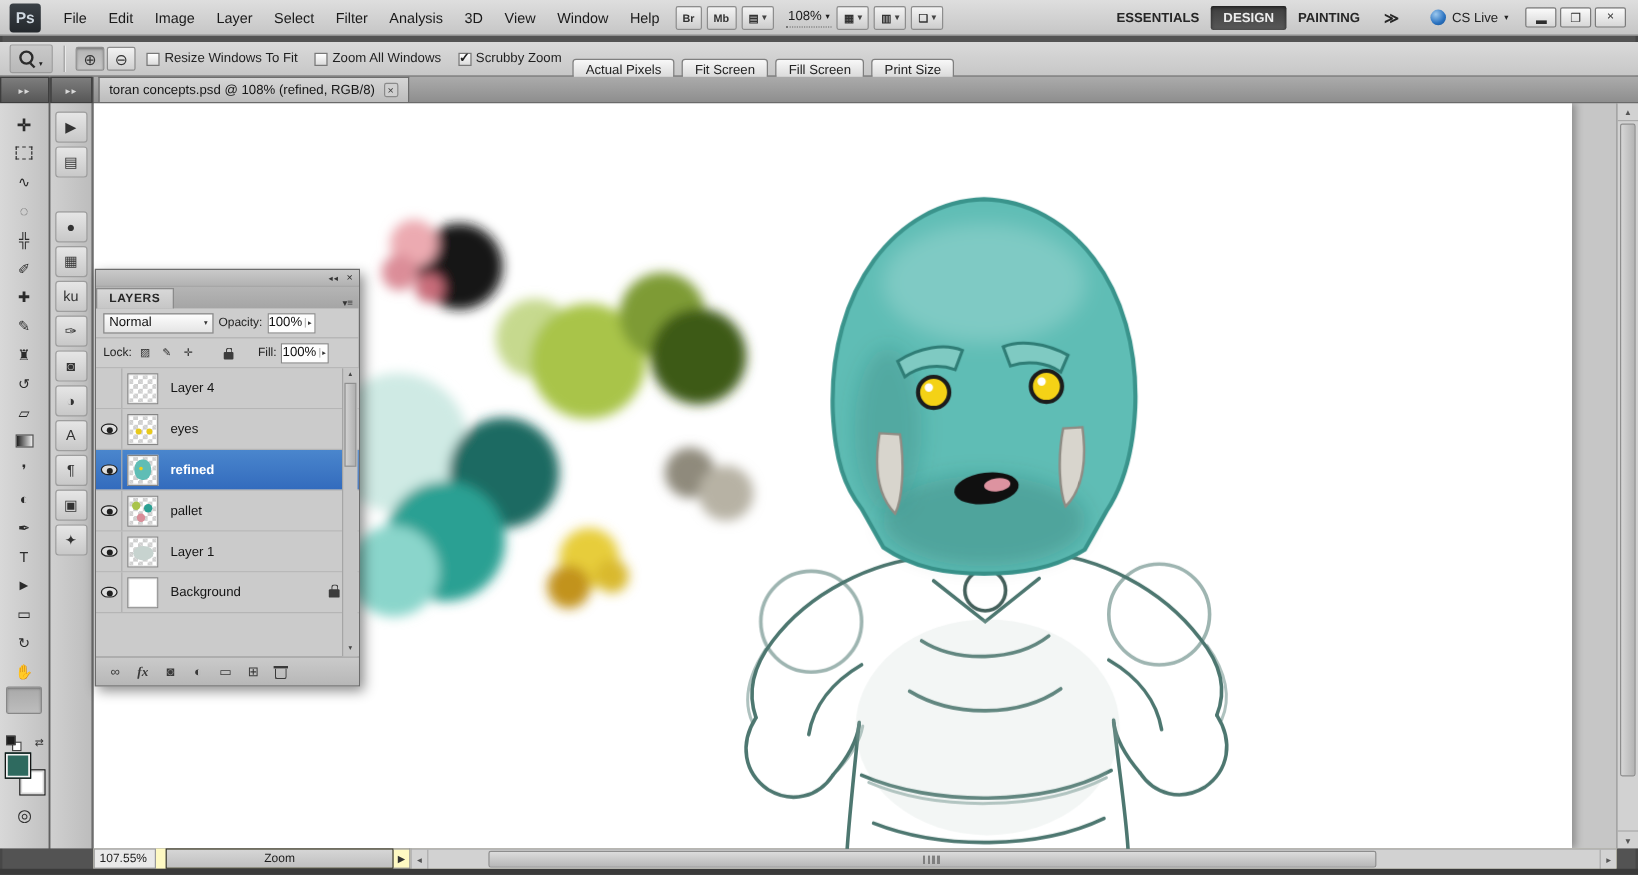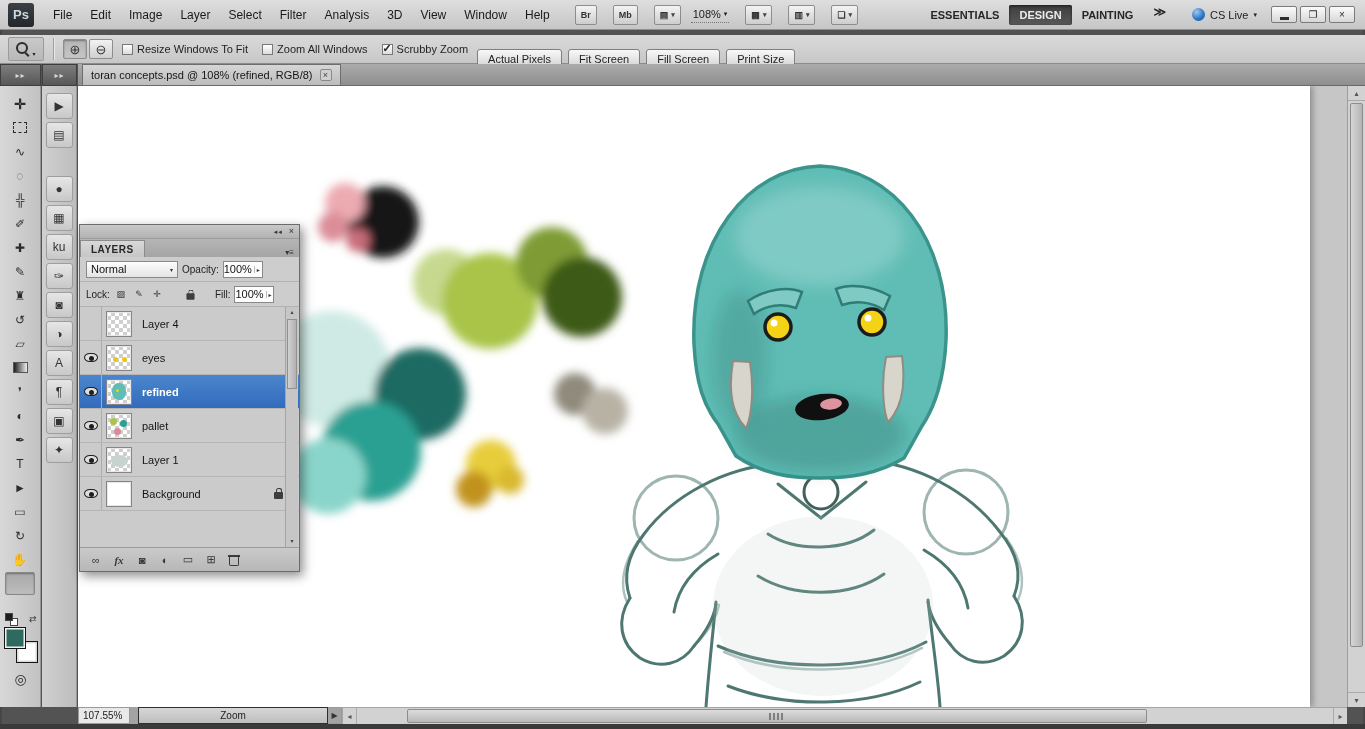--- a/index.html
+++ b/index.html
@@ -7,26 +7,26 @@
   .app{position:relative;width:1365px;height:729px;background:#535353;overflow:hidden;
        font-family:"Liberation Sans",sans-serif;color:#1c1c1c;box-shadow:inset 0 0 0 2px #474747;}
 
   
   .menubar{position:absolute;left:0;top:0;right:0;height:30px;background:linear-gradient(#dedede,#c6c6c6);
            border-bottom:1px solid #8f8f8f;display:flex;align-items:center;padding:0 8px;}
   .pslogo{width:26px;height:24px;border-radius:3px;background:linear-gradient(#3a4046,#24282c);color:#cfd8e0;
           font-size:13px;font-weight:bold;display:flex;align-items:center;justify-content:center;margin-right:10px;}
   .menus{display:flex;}
   .menu-item{padding:0 9px;font-size:12px;line-height:32px;color:#1a1a1a;cursor:default;}
-  .abtn{height:20px;margin-left:16px;border:1px solid #8d8d8d;border-radius:2px;background:linear-gradient(#f4f4f4,#cdcdcd);
+  .abtn{height:20px;margin-left:4px;border:1px solid #8d8d8d;border-radius:2px;background:linear-gradient(#f4f4f4,#cdcdcd);
         font-size:9px;font-weight:bold;color:#333;display:flex;align-items:center;padding:0 5px;gap:3px;}
   .abtn .dd{font-size:7px;color:#444;}
   .zoomlvl{margin-left:10px;font-size:11px;display:flex;align-items:center;gap:3px;border-bottom:1px dotted #777;padding:2px 2px;}
   .zoomlvl .dd{font-size:7px;}
-  .ws-group{margin-left:auto;display:flex;gap:2px;}
+  .ws-group{margin-left:auto;display:flex;align-items:center;gap:2px;}
   .ws{font-size:11px;font-weight:bold;color:#262626;padding:4px 10px;border-radius:2px;}
   .ws.active{background:linear-gradient(#3e3e3e,#585858);color:#ececec;box-shadow:inset 0 1px 3px rgba(0,0,0,.6);}
   .ws-more{font-size:12px;font-weight:bold;padding:0 8px;color:#262626;}
   .cslive{display:flex;align-items:center;gap:5px;margin:0 14px 0 18px;font-size:11px;color:#222;}
   .cslive-ball{width:13px;height:13px;border-radius:50%;background:radial-gradient(circle at 35% 30%,#9cc8ee,#2a72c0 60%,#174f8e);}
   .cslive .dd{font-size:7px;}
   .winbtns{display:flex;gap:3px;margin-right:2px;}
   .winbtn{width:26px;height:17px;border:1px solid #7b7b7b;border-radius:2px;background:linear-gradient(#fbfbfb,#d7d7d7);
           display:flex;align-items:center;justify-content:center;font-size:10px;color:#2e2e2e;}
   .win-minbar{width:9px;height:3px;background:#2e2e2e;margin-top:7px;}
@@ -99,21 +99,21 @@
   .canvas svg{display:block;width:100%;height:100%;}
 
   
   .vscroll{position:absolute;right:0;top:86px;width:18px;bottom:22px;background:#d2d2d2;border-left:1px solid #9e9e9e;}
   .vscroll .sarrow{position:absolute;left:0;right:0;height:15px;text-align:center;font-size:8px;color:#555;line-height:15px;}
   .vscroll .up{top:0;border-bottom:1px solid #aaa;}
   .vscroll .down{bottom:0;border-top:1px solid #aaa;}
   .vthumb{position:absolute;left:2px;right:2px;top:17px;bottom:60px;border:1px solid #8d8d8d;border-radius:2px;
           background:linear-gradient(90deg,#d6d6d6,#b4b4b4);}
 
-  .statusrow{position:absolute;left:78px;right:18px;bottom:5px;height:17px;background:#a3a3a3;display:flex;align-items:stretch;font-size:10px;}
+  .statusrow{position:absolute;left:78px;right:18px;bottom:5px;height:17px;background:#fef9c3;display:flex;align-items:stretch;font-size:10px;}
   .szoom{width:52px;background:#e9e9e9;border:1px solid #9a9a9a;display:flex;align-items:center;padding-left:4px;color:#222;}
   .stool{width:190px;margin-left:8px;border:1px solid #2f2f2f;background:linear-gradient(#d6d6d6,#bfbfbf);
          display:flex;align-items:center;justify-content:center;color:#1d1d1d;}
   .splay{width:14px;display:flex;align-items:center;justify-content:center;font-size:8px;color:#333;border:1px solid #9a9a9a;border-left:none;}
   .hscroll{flex:1;position:relative;background:#d2d2d2;border-left:1px solid #a5a5a5;border-top:1px solid #a5a5a5;}
   .hscroll .sarrow{position:absolute;top:0;bottom:0;width:14px;display:flex;align-items:center;justify-content:center;font-size:8px;color:#555;}
   .hscroll .left{left:0;border-right:1px solid #ababab;}
   .hscroll .right{right:0;border-left:1px solid #ababab;}
   .hthumb{position:absolute;top:1px;bottom:1px;left:64px;right:200px;border:1px solid #8d8d8d;border-radius:2px;
           background:linear-gradient(#dcdcdc,#b8b8b8);display:flex;align-items:center;justify-content:center;}

